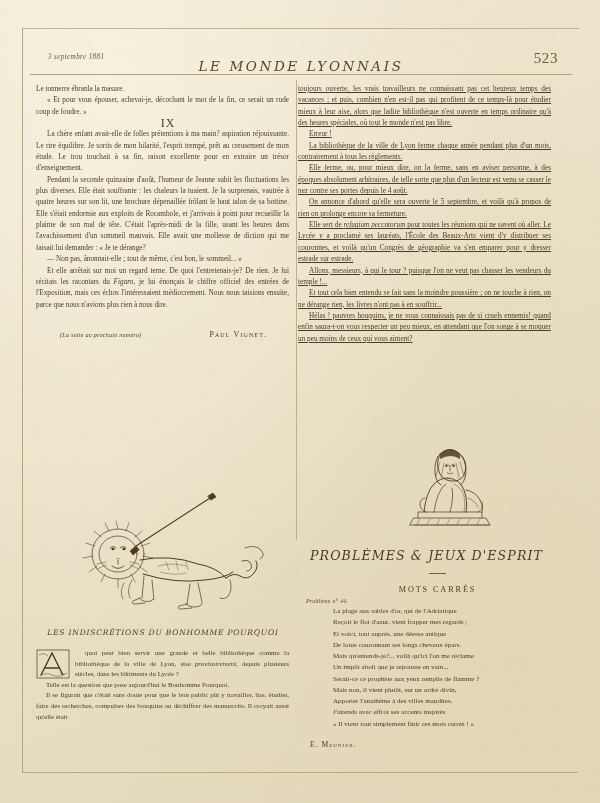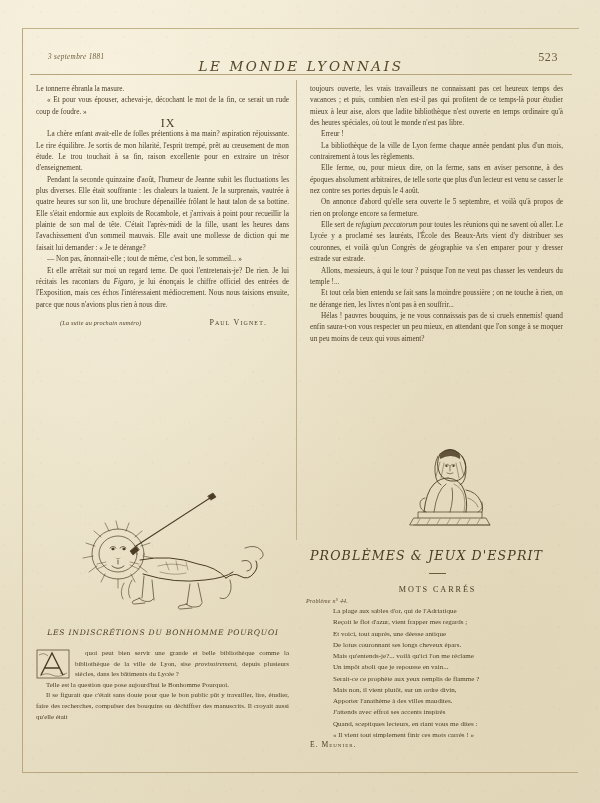--- a/index.html
+++ b/index.html
@@ -26,35 +26,35 @@
   .frame{position:absolute;left:22px;top:28px;width:556px;height:744px;
     border-left:1px solid #b9a87f;border-top:1px solid #c3b288;}
 
   
   .masthead{position:absolute;left:30px;top:44px;width:542px;height:30px;}
   .mh-date{position:absolute;left:18px;top:9px;font-style:italic;
     font-size:7.2px;letter-spacing:.35px;color:#6d5c3c;}
   .mh-title{position:absolute;left:0;right:0;top:14px;text-align:center;
     font-family:"DejaVu Serif",serif;font-style:italic;font-size:13.5px;
     letter-spacing:2.6px;color:#554628;}
-  .mh-page{position:absolute;right:14px;top:6px;font-size:12px;
+  .mh-page{position:absolute;right:14px;top:6px;font-size:15px;
     letter-spacing:.6px;color:#6b5a3b;}
   .rule{position:absolute;left:30px;top:74px;width:542px;height:1px;background:#b6a57c;}
 
   
   .col{position:absolute;top:84px;width:253px;
     font-size:7.25px;line-height:11.35px;color:#4b3d26;text-align:justify;}
   .col.left{left:36px;}
-  .col.right{left:310px;}
+  .col.right{left:298px;text-decoration:underline;}
   .coldiv{position:absolute;left:296px;top:80px;width:1px;height:460px;background:#c0af86;}
 
   .col p{margin:0 0 0 0;text-indent:11px;}
   .col p.noind{text-indent:0;}
   .secnum{text-align:center;text-indent:0;margin:9px 0 7px;font-size:12px;letter-spacing:1px;}
-  .sig{display:flex;justify-content:space-between;align-items:baseline;margin-top:6px;}
+  .sig{display:flex;justify-content:space-between;align-items:baseline;margin-top:18px;}
   .sig .left-note{font-style:italic;font-size:6.2px;letter-spacing:.2px;padding-left:24px;}
   .sig .name{font-size:8px;letter-spacing:1.1px;font-variant:small-caps;padding-right:22px;}
   .sig.r .left-note{padding-left:18px;}
   .sig.r .name{padding-right:6px;}
   em{font-style:italic;}
 
   
   .lion{position:absolute;left:40px;top:488px;width:246px;height:128px;}
   .caption{position:absolute;left:36px;top:628px;width:254px;text-align:center;
     font-style:italic;font-size:7.6px;letter-spacing:.75px;color:#4f4129;
@@ -213,19 +213,18 @@
     <div>La plage aux sables d'or, qui de l'Adriatique</div>
     <div>Reçoit le flot d'azur, vient frapper mes regards ;</div>
     <div>Et voici, tout auprès, une déesse antique</div>
     <div>De lotus couronnant ses longs cheveux épars.</div>
     <div>Mais qu'entends-je?... voilà qu'ici l'on me réclame</div>
     <div>Un impôt aboli que je repousse en vain...</div>
     <div>Serait-ce ce prophète aux yeux remplis de flamme ?</div>
     <div>Mais non, il vient plutôt, sur un ordre divin,</div>
     <div>Apporter l'anathème à des villes maudites.</div>
     <div>J'attends avec effroi ses accents inspirés</div>
-    <div>Quand, sceptiques lecteurs, en riant vous me dites :</div>
     <div>« Il vient tout simplement finir ces mots carrés ! »</div>
   </div>
   <div class="vsig">E. Meunier.</div>
 
   <div class="botrule"></div>
 </div>
 
 </body></html>

